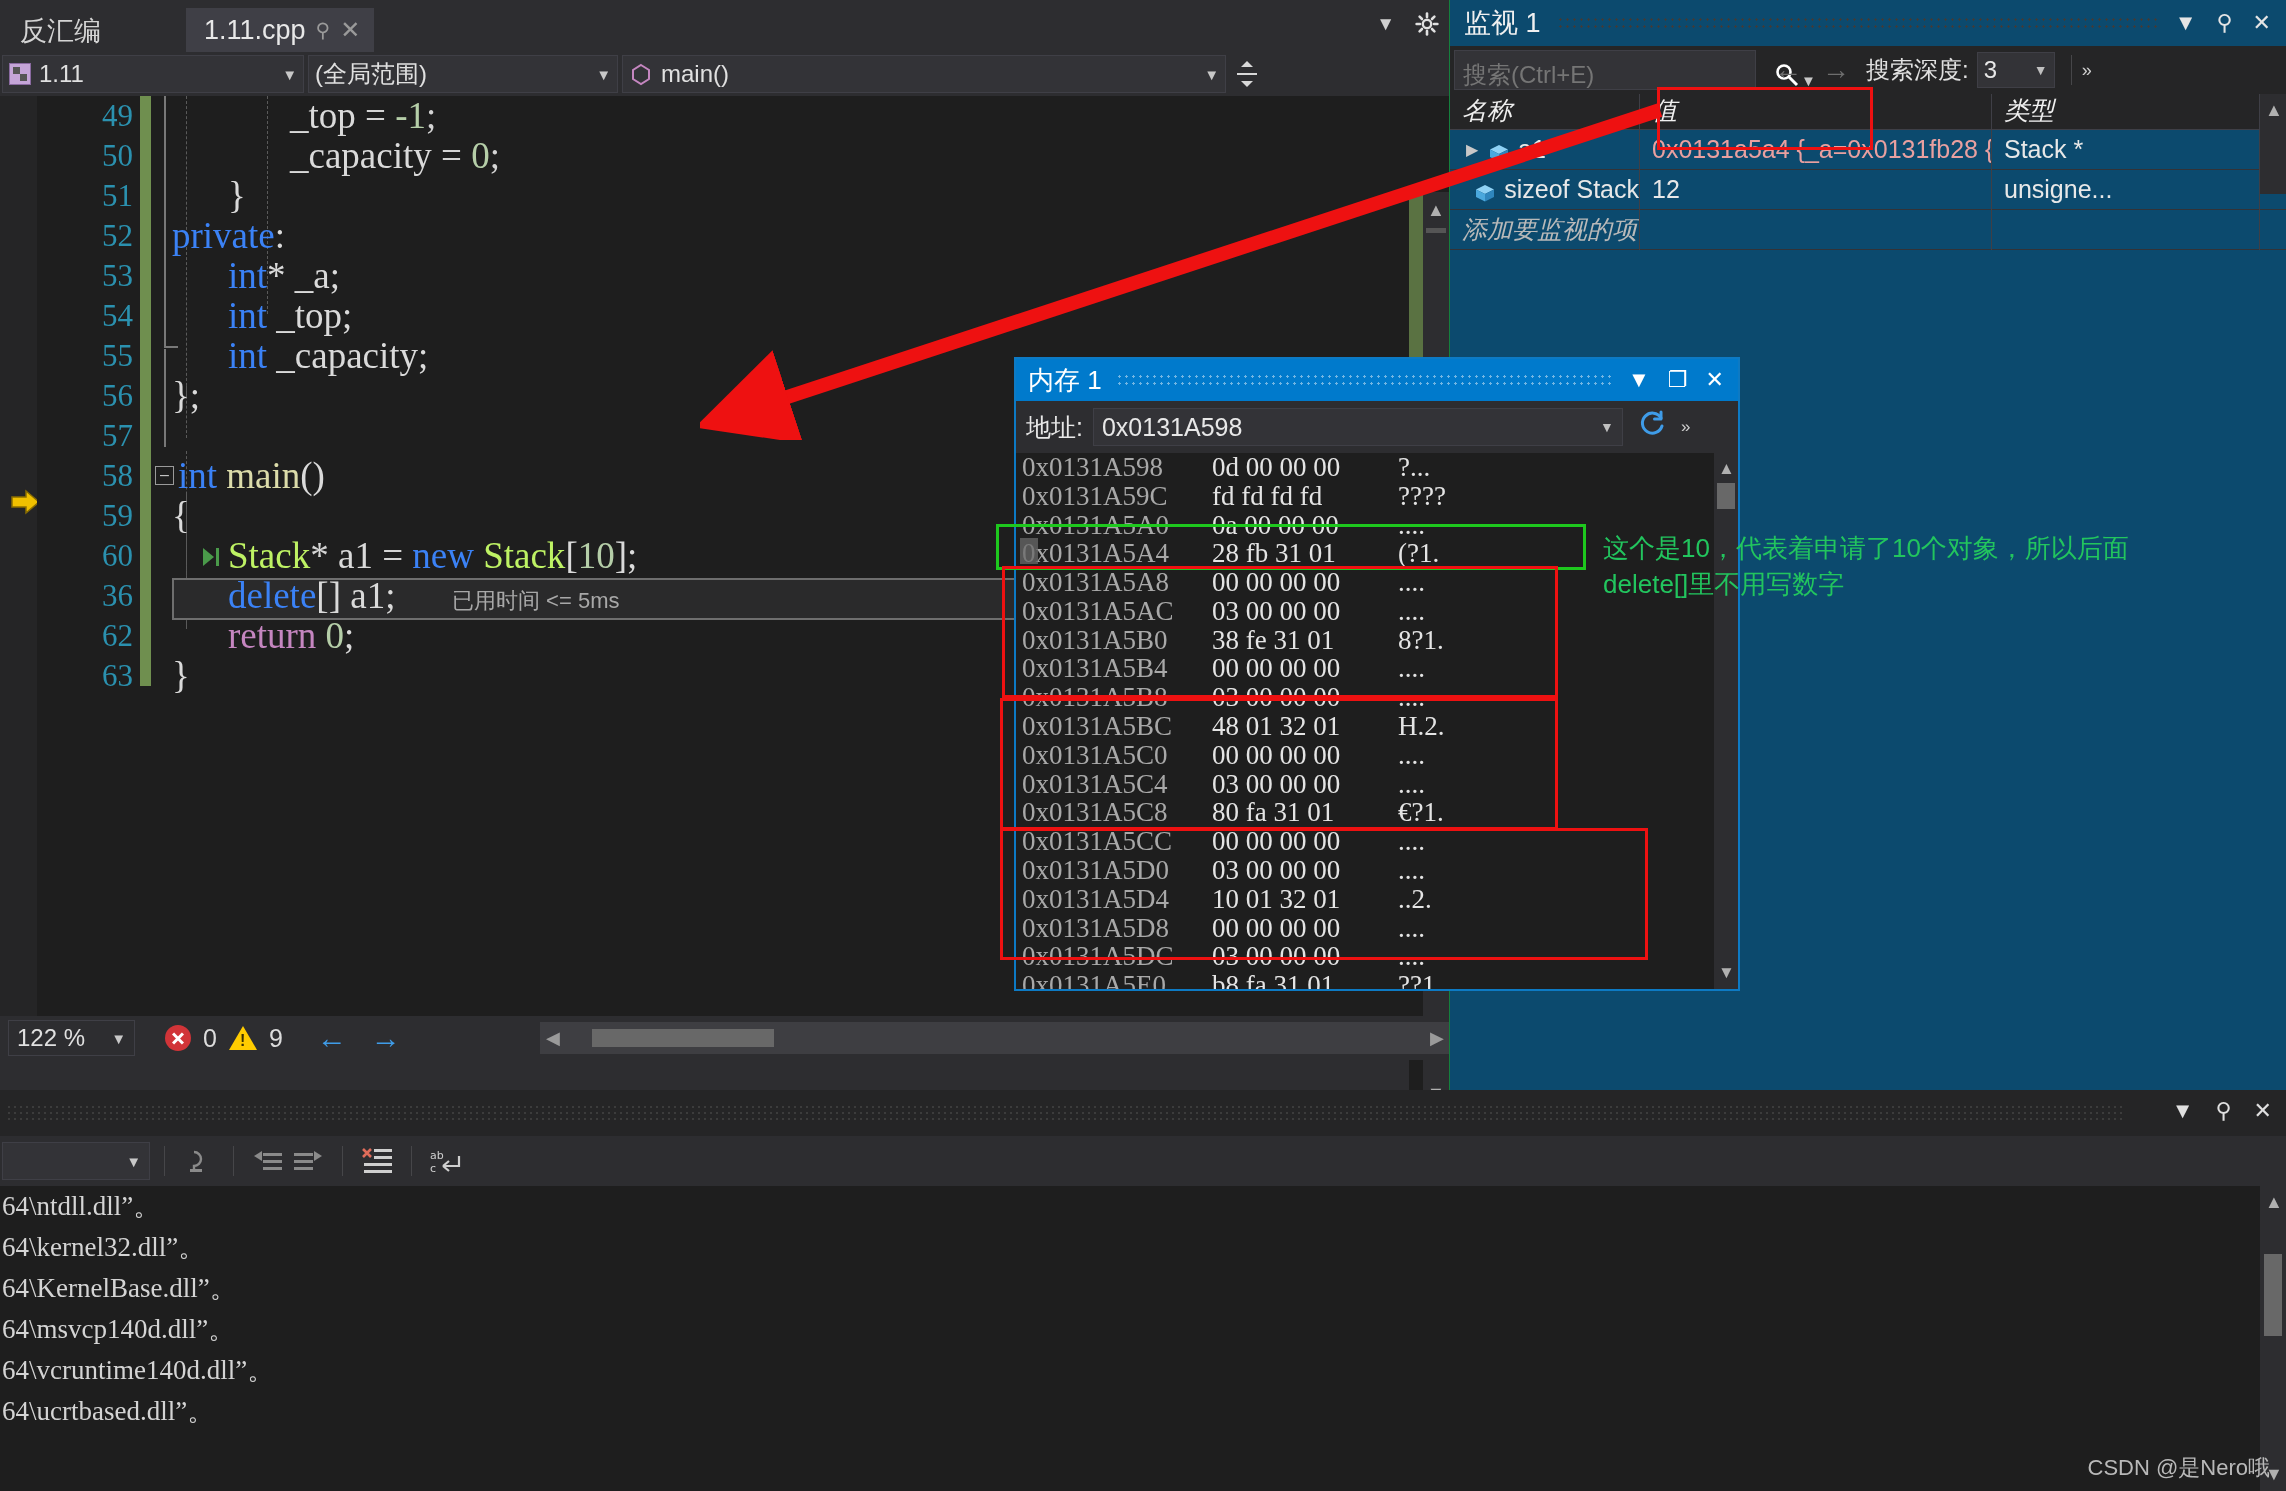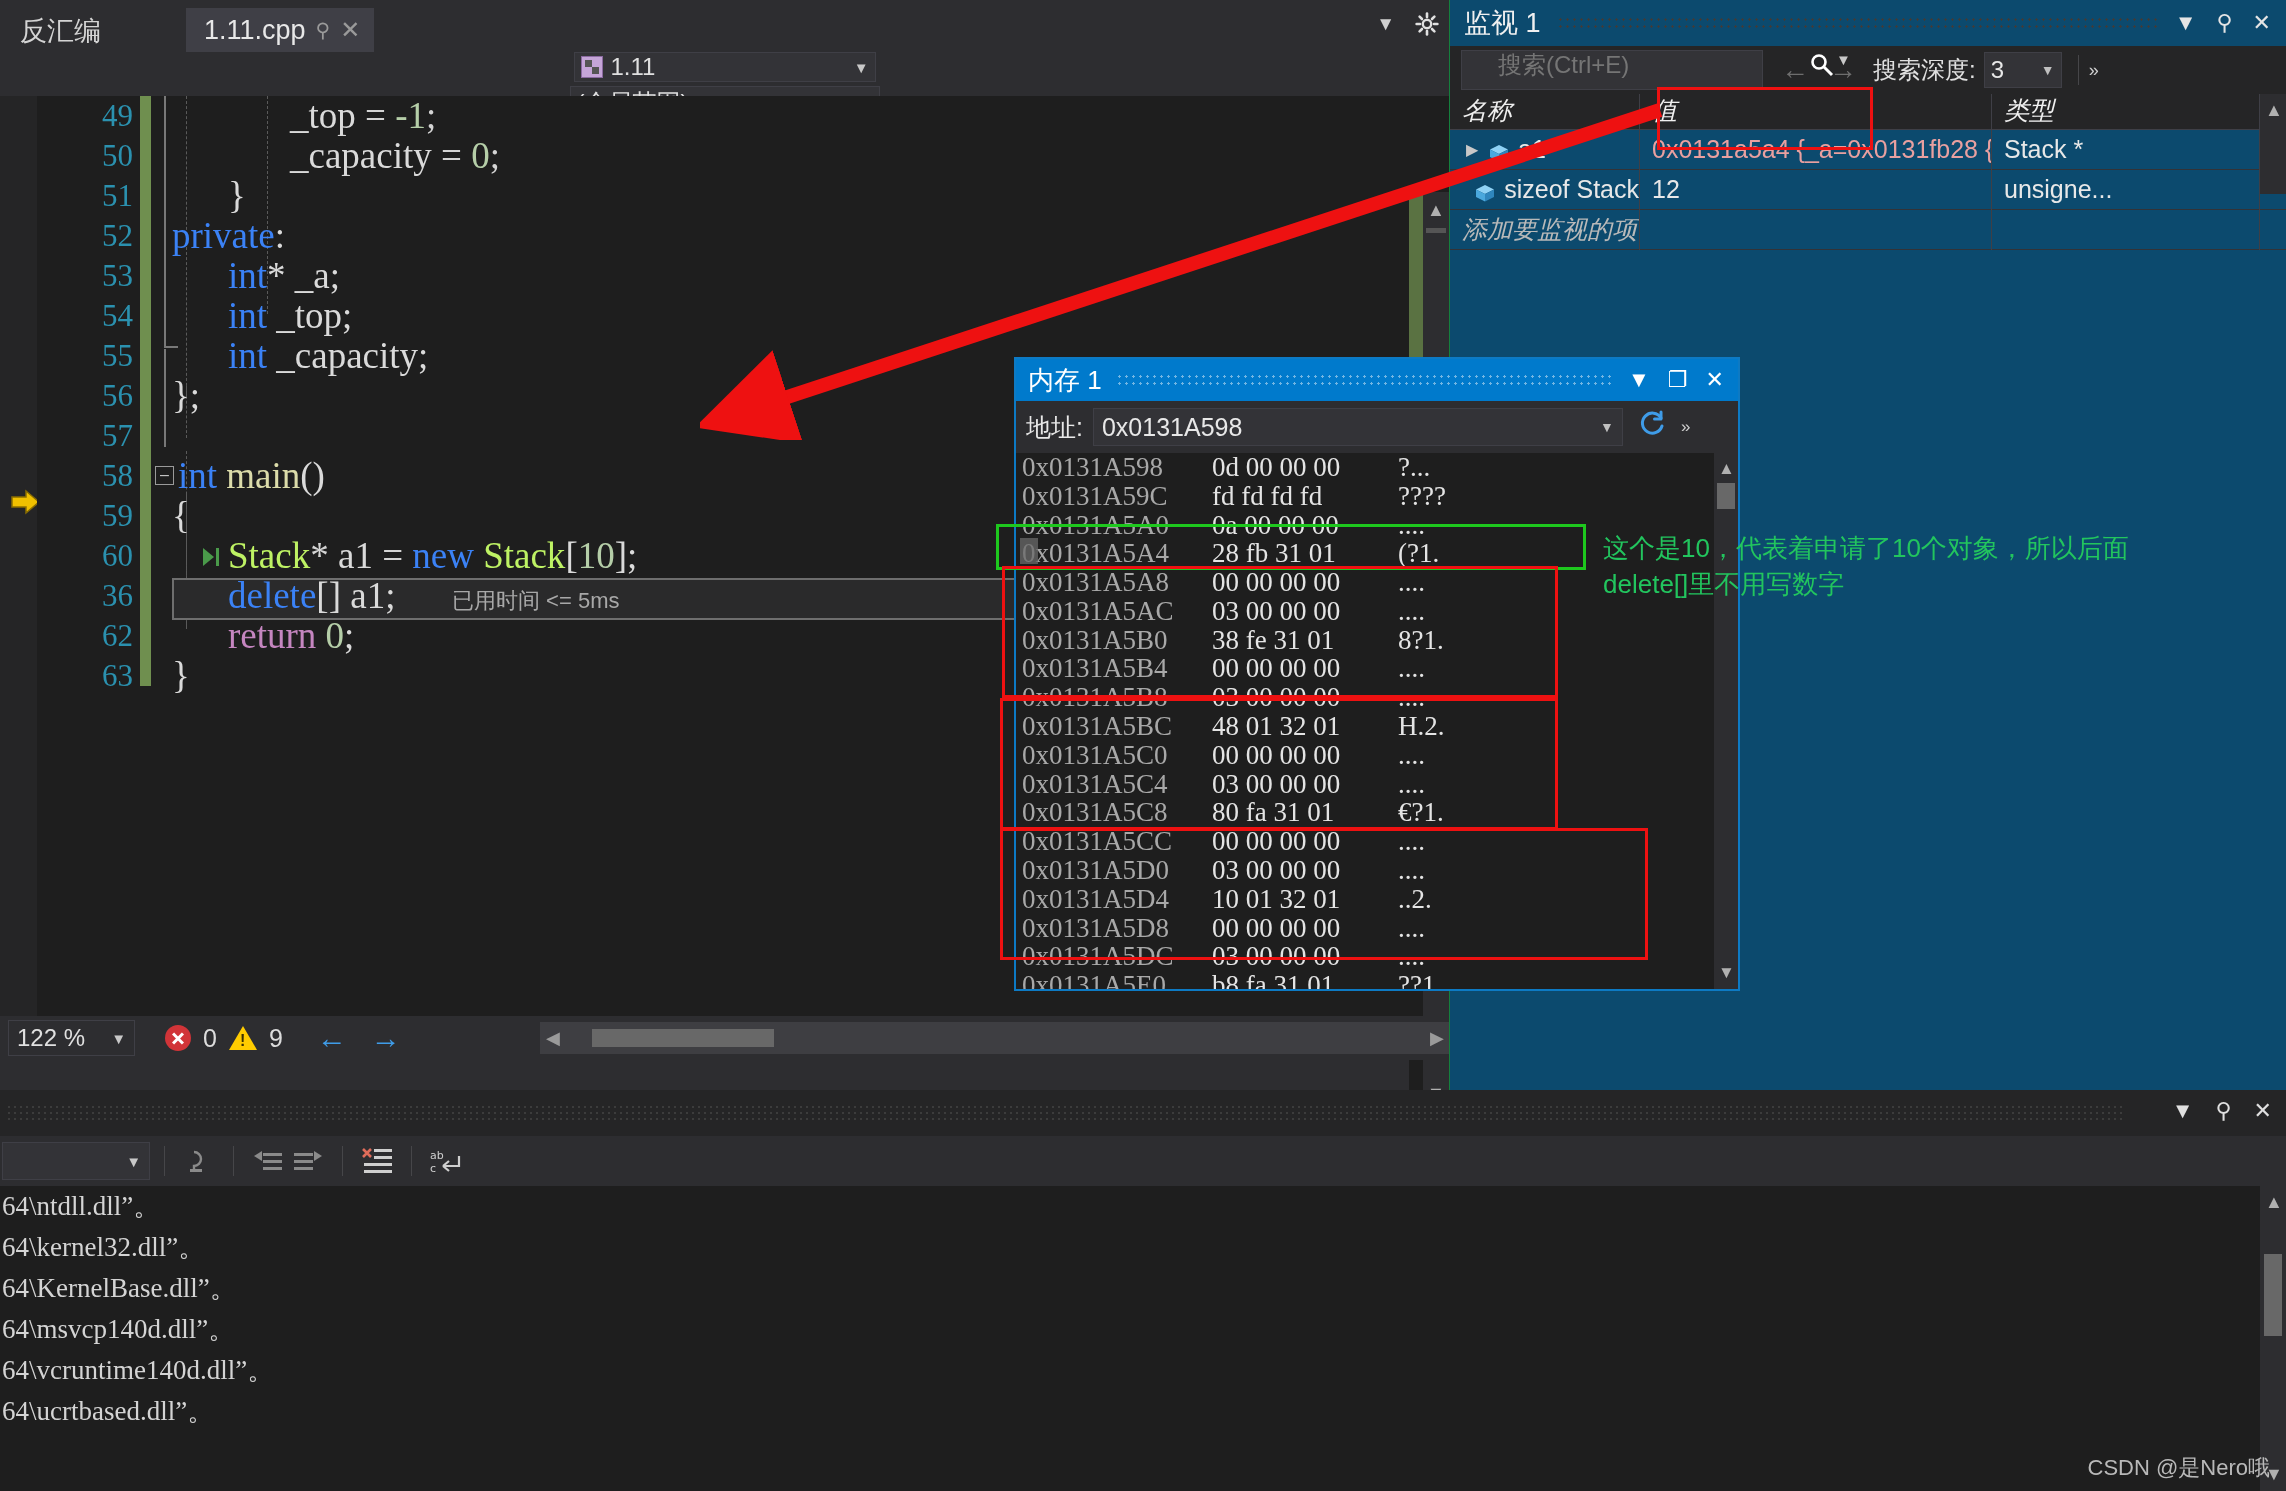--- a/index.html
+++ b/index.html
@@ -26,21 +26,21 @@
   }
   .tab-pin { color: #9a9a9a; font-size: 20px; }
   .tab-close { color: #9a9a9a; font-size: 24px; }
   .tabstrip-right { position: absolute; right: 10px; top: 12px; display: flex; align-items: center; gap: 20px; }
   .tabstrip-right .chev { color: #d0d0d0; font-size: 19px; }
   .gear { width: 24px; height: 24px; position: relative; }
   .gear svg { display:block; }
 
   
   .navbar { position: absolute; left: 0; top: 52px; width: 1449px; height: 44px; background: #2d2d30;
-            display: flex; align-items: center; padding: 0 2px; gap: 4px; flex-direction: column; }
+            display: flex; align-items: center; padding: 0 2px; gap: 4px; }
   .navcombo { height: 38px; background: #333337; border: 1px solid #3f3f46; display: flex; align-items: center;
               color: #e0e0e0; font-size: 24px; padding: 0 6px; position: relative; }
   .navcombo .cb-text { flex: 1; white-space: nowrap; overflow: hidden; }
   .navcombo .cb-arrow { color: #c8c8c8; font-size: 15px; margin-left: 8px; }
   #nav-project { width: 302px; }
   #nav-scope { width: 310px; }
   #nav-func { width: 604px; }
   .navicon-proj { width: 22px; height: 22px; background: #c5a5d8; border: 1px solid #8a6aa0; margin-right: 8px;
                   position: relative; flex: none; }
   .navicon-proj::after { content:""; position:absolute; left:3px; top:3px; width:7px; height:7px; background:#555; }
@@ -129,22 +129,22 @@
   
   #watch-pane { position: absolute; left: 1449px; top: 0; width: 837px; height: 1090px; background: #0c4a6e;
       border-left: 1px solid #15803d; }
   .w-title { position: absolute; left: 0; top: 0; width: 837px; height: 46px; display: flex; align-items: center; }
   .w-title-text { margin-left: 14px; color: #f0f0f0; font-size: 27px; }
   .w-title-dots { flex: 1; height: 14px; margin: 0 16px;
       background-image: radial-gradient(#3c3c3c 1.4px, transparent 1.4px); background-size: 7px 7px; }
   .w-title-btns { display: flex; align-items: center; gap: 20px; margin-right: 16px; color: #e5e5e5; font-size: 22px; }
   .w-toolbar { position: absolute; left: 0; top: 46px; width: 837px; height: 48px; background: #252526;
       display: flex; align-items: center; }
-  .w-search { margin-left: 11px; width: 302px; height: 40px; background: #333337; border: 1px solid #3f3f46;
-      display: flex; align-items: flex-start; padding-left: 28px; }
+  .w-search { margin-left: 4px; width: 302px; height: 40px; background: #333337; border: 1px solid #3f3f46;
+      display: flex; align-items: flex-end; }
   .w-search input { flex: 1; background: transparent; border: none; outline: none; color: #cfcfcf; font-size: 24px;
       padding-left: 8px; font-family: "Liberation Sans", sans-serif; }
   .w-search-btn { width: 46px; display: flex; align-items: center; justify-content: center; }
   .w-search-drop { width: 22px; color: #c8c8c8; font-size: 15px; }
   .w-nav { display: flex; gap: 20px; margin-left: 18px; color: #6e6e6e; font-size: 28px; }
   .w-depth-label { margin-left: 16px; color: #e0e0e0; font-size: 24px; }
   .w-depth-box { margin-left: 8px; width: 78px; height: 36px; background: #333337; border: 1px solid #3f3f46;
       display: flex; align-items: center; color: #e8e8e8; font-size: 24px; padding: 0 6px; }
   .w-depth-box .dv { flex: 1; }
   .w-depth-box .da { font-size: 14px; color: #c0c0c0; }

